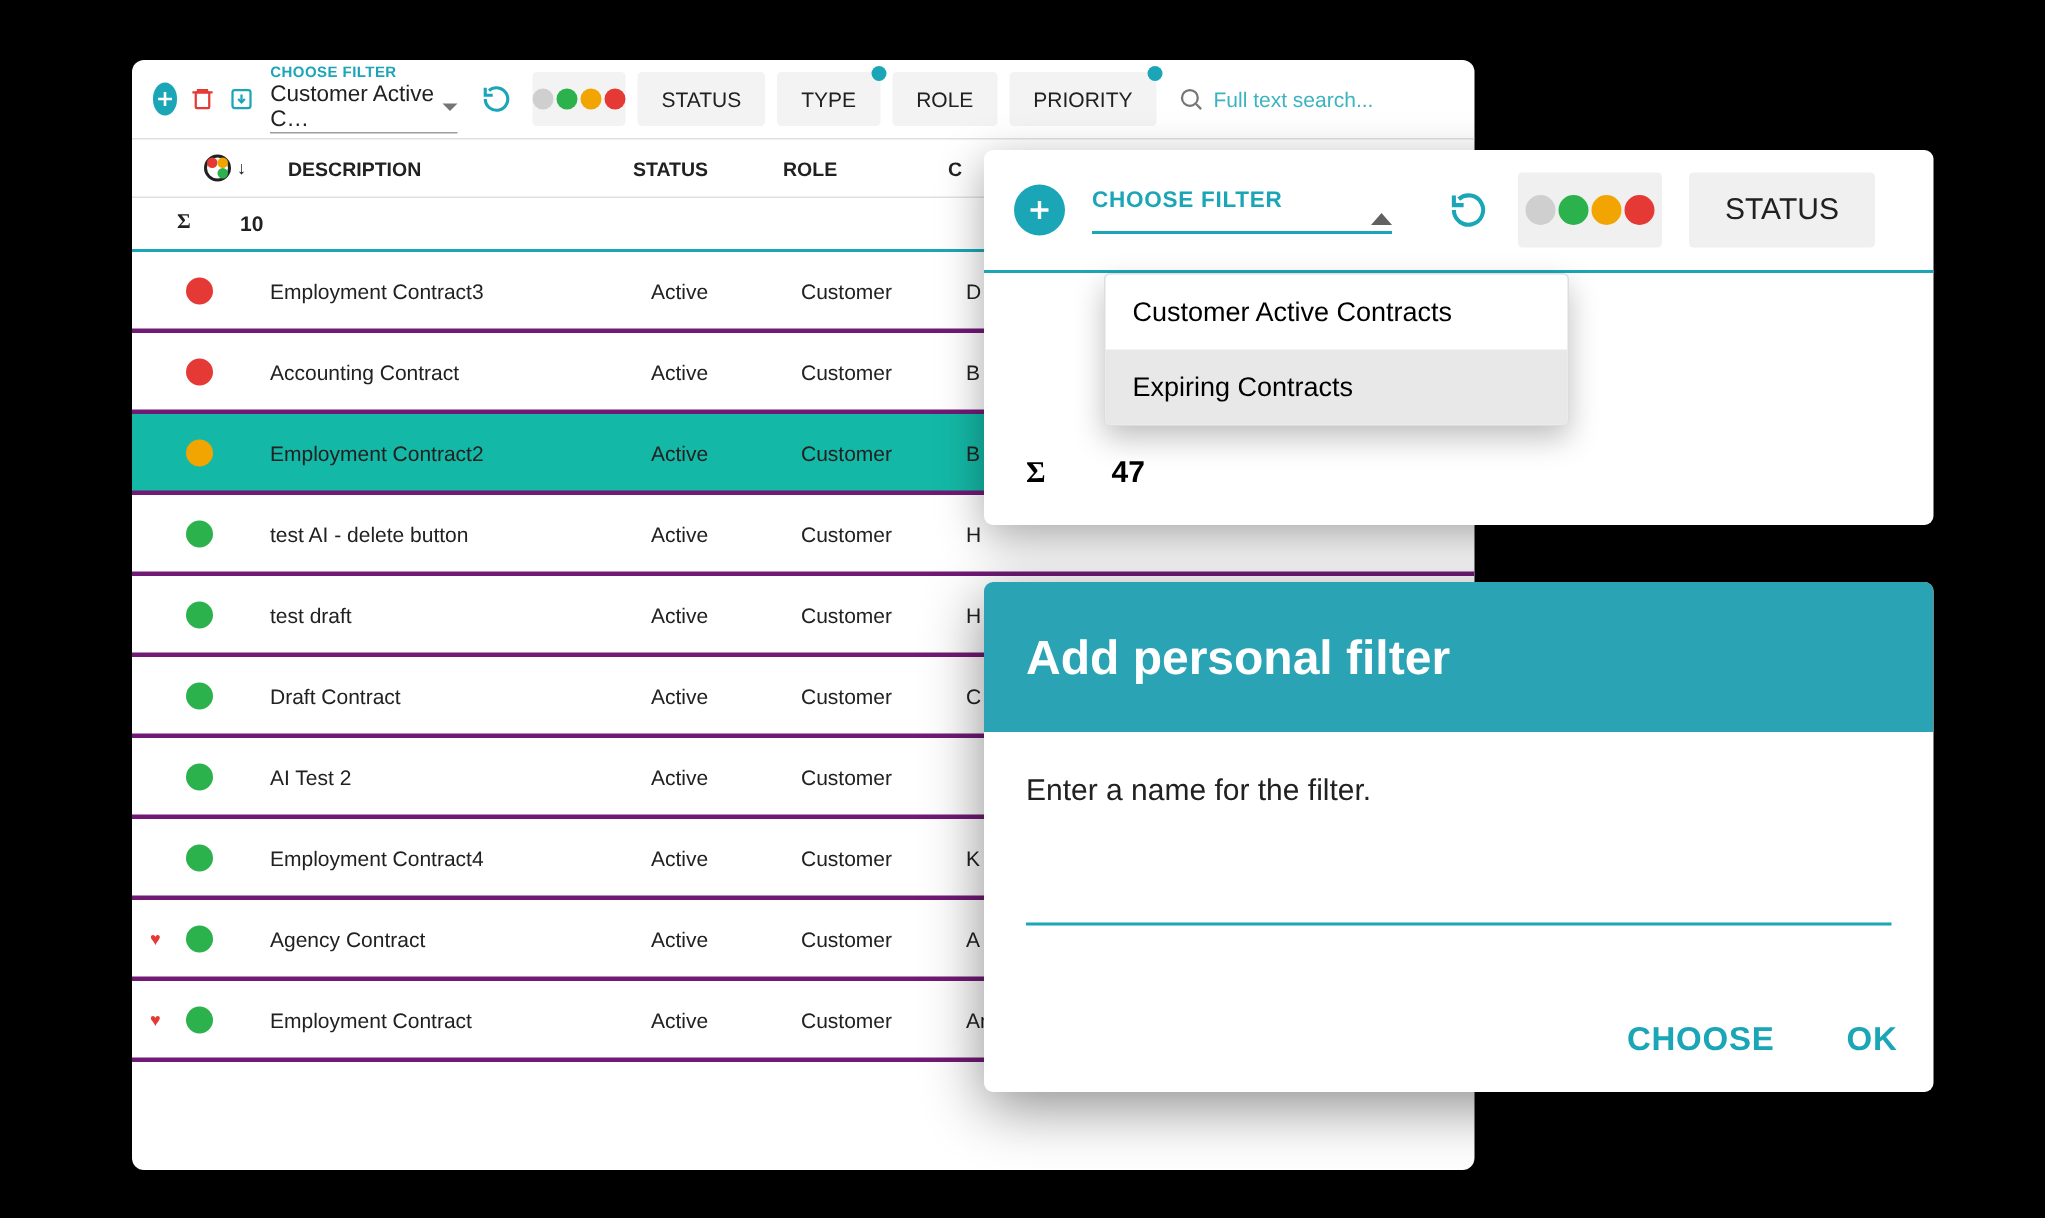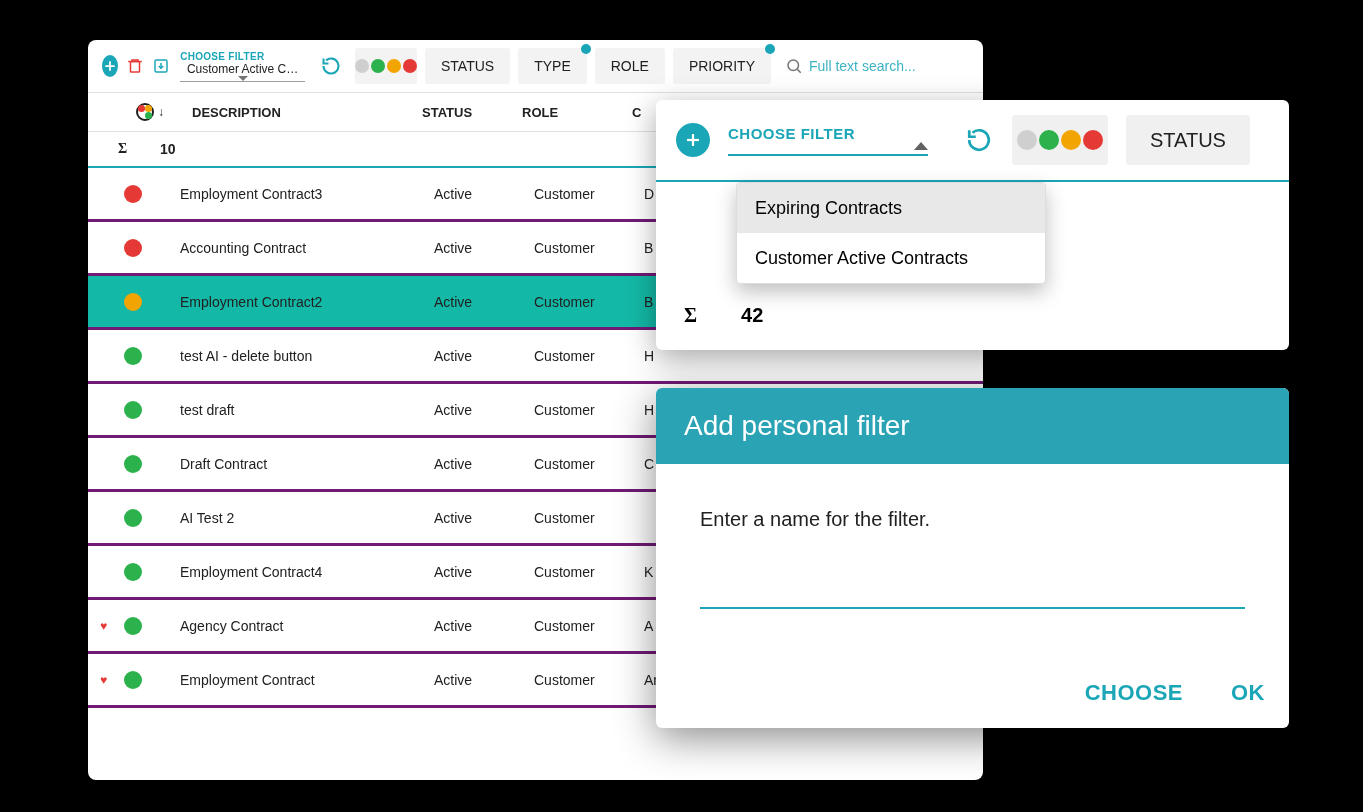--- a/index.html
+++ b/index.html
@@ -34,21 +34,21 @@
   .icon-btn.plus-circle { width: 22px; height: 22px; border-radius: 50%; background: #1aa6b7; color:#fff; }
   .icon-btn.plus-circle svg { stroke:#fff; }
 
   .filter-select {
     display: flex; flex-direction: column;
     margin-left: 2px;
     width: 170px;
     border-bottom: 1px solid #9e9e9e;
   }
   .filter-select .lbl { font-size: 10px; color:#1aa6b7; font-weight:700; letter-spacing:.3px; text-transform:uppercase;}
-  .filter-select .val { display:flex; align-items:center; justify-content:space-between; font-size:12px; color:#212121;flex-direction:column; }
+  .filter-select .val { display:flex; align-items:center; justify-content:space-between; font-size:15px; color:#212121; }
   .caret-down { width:0; height:0; border-left:5px solid transparent; border-right:5px solid transparent; border-top:5px solid #757575; }
 
   .pill-btn {
     height: 36px; padding: 0 16px;
     background: #f3f3f3; border:none; border-radius:3px;
     display:inline-flex; align-items:center; justify-content:center;
     font-size:14px; color:#212121; font-weight:500; cursor:pointer;
     text-transform: uppercase;
     position:relative;
   }
@@ -171,25 +171,25 @@
 
   
   .dialog{
     position:absolute; left:656px; top:388px;
     width:633px; height:340px;
     background:#fff; border-radius:6px;
     box-shadow:0 10px 40px rgba(0,0,0,.45);
     overflow:hidden;
   }
   .dlg-header{
-    height:76px; background:#2aa3b4; color:#fff;
+    height:100px; background:#2aa3b4; color:#fff;
     display:flex;align-items:center;padding:0 28px;
-    font-size:28px; font-weight:400;
-  }
-  .dlg-body{ padding:44px; }
+    font-size:32px; font-weight:700;
+  }
+  .dlg-body{ padding:28px; }
   .dlg-body .msg{ font-size:20px; color:#212121; margin-bottom:38px;}
   .dlg-input{
     width:100%; height:40px; border:none; border-bottom:2px solid #1aa6b7;
     font-size:20px; outline:none; padding:4px 2px;
   }
   .dlg-actions{
     position:absolute; right:24px; bottom:22px;
     display:flex; gap:48px;
   }
   .dlg-btn{
@@ -451,27 +451,27 @@
         <span class="dot green"></span>
         <span class="dot amber"></span>
         <span class="dot red"></span>
       </div>
       <div class="pf-status">
         <span>STATUS</span>
       </div>
     </div>
 
     <div class="pf-dropdown">
+      <div class="opt">Customer Active Contracts</div>
       <div class="opt hover">Expiring Contracts</div>
-      <div class="opt">Customer Active Contracts</div>
     </div>
 
     <div class="pf-sigma" style="position:absolute;bottom:0;left:0;right:0;">
       <span class="sig">Σ</span>
-      <span>42</span>
+      <span>47</span>
     </div>
   </div>
 
   <div class="dialog">
     <div class="dlg-header">Add personal filter</div>
     <div class="dlg-body">
       <div class="msg">Enter a name for the filter.</div>
       <input class="dlg-input" type="text" value="" style="">
     </div>
     <div class="dlg-actions">

